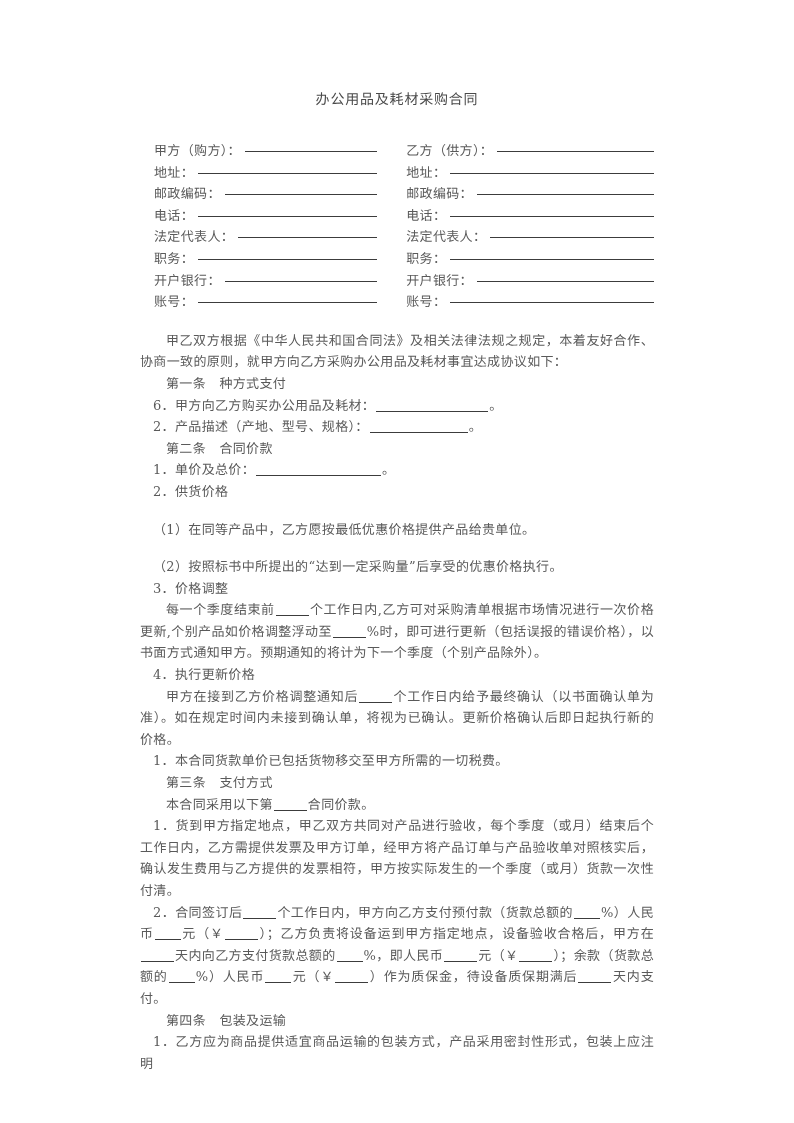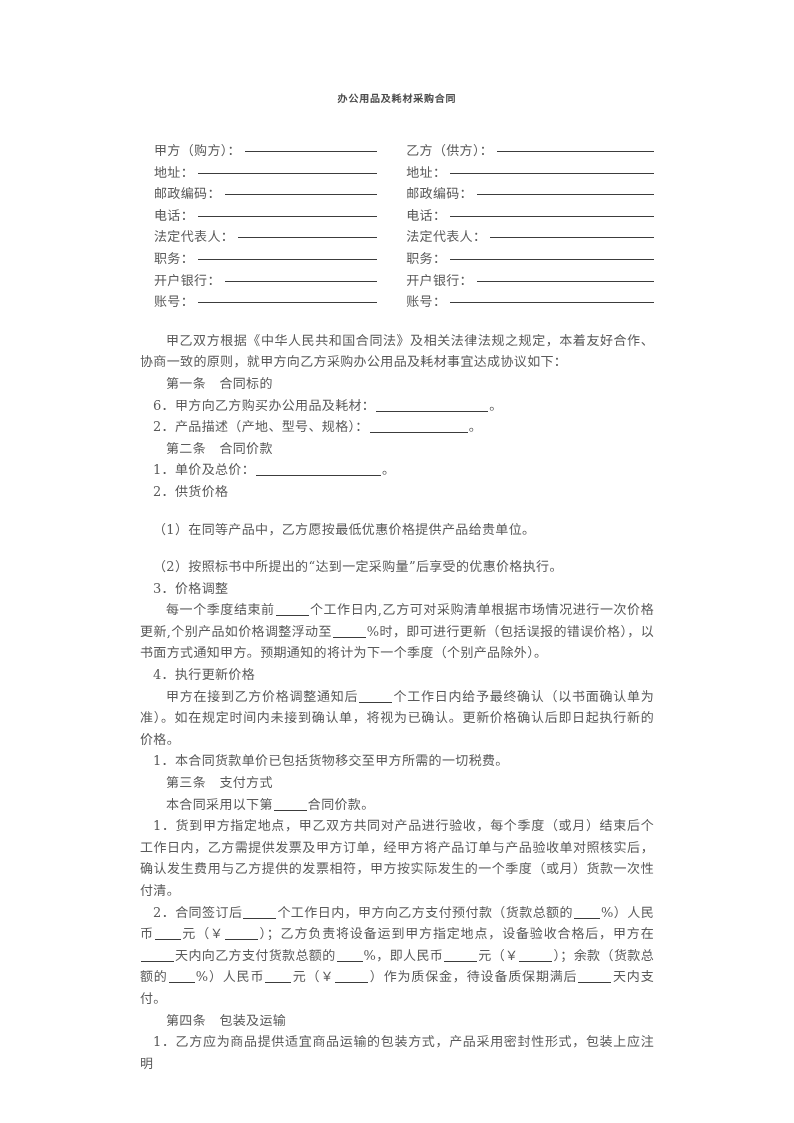--- a/index.html
+++ b/index.html
@@ -25,26 +25,26 @@
     left: 140px;
     top: 86px;
     width: 514px;
     color: #5a5a5a;
     font-size: 13.0px;
     line-height: 21.6px;
     letter-spacing: 0.35px;
   }
   .title {
     text-align: center;
-    font-size: 10px;
+    font-size: 14px;
     line-height: 26px;
     color: #4a4a4a;
     letter-spacing: 0.8px;
     margin: 0 0 28px 0;
-    font-weight: bold;
+    font-weight: normal;
   }
 
   
   .parties {
     display: flex;
     flex-direction: row;
     margin: 0 0 17px 0;
     gap: 8px;
   }
   .party-col {
@@ -176,21 +176,21 @@
         <div class="field-row">
           <span class="field-label">账号：</span>
           <span class="field-rule"></span>
         </div>
       </div>
 
     </div>
 
     <p class="para">甲乙双方根据《中华人民共和国合同法》及相关法律法规之规定，本着友好合作、协商一致的原则，就甲方向乙方采购办公用品及耗材事宜达成协议如下：</p>
 
-    <p class="para art">第一条　合同标的</p>
+    <p class="para art">第一条　种方式支付</p>
 
     <p class="para num">
       <span>6．甲方向乙方购买办公用品及耗材：</span><span class="blank b-xl"></span><span>。</span>
     </p>
 
     <p class="para num">
       <span>2．产品描述（产地、型号、规格）：</span><span class="blank b-lg"></span><span>。</span>
     </p>
 
 

